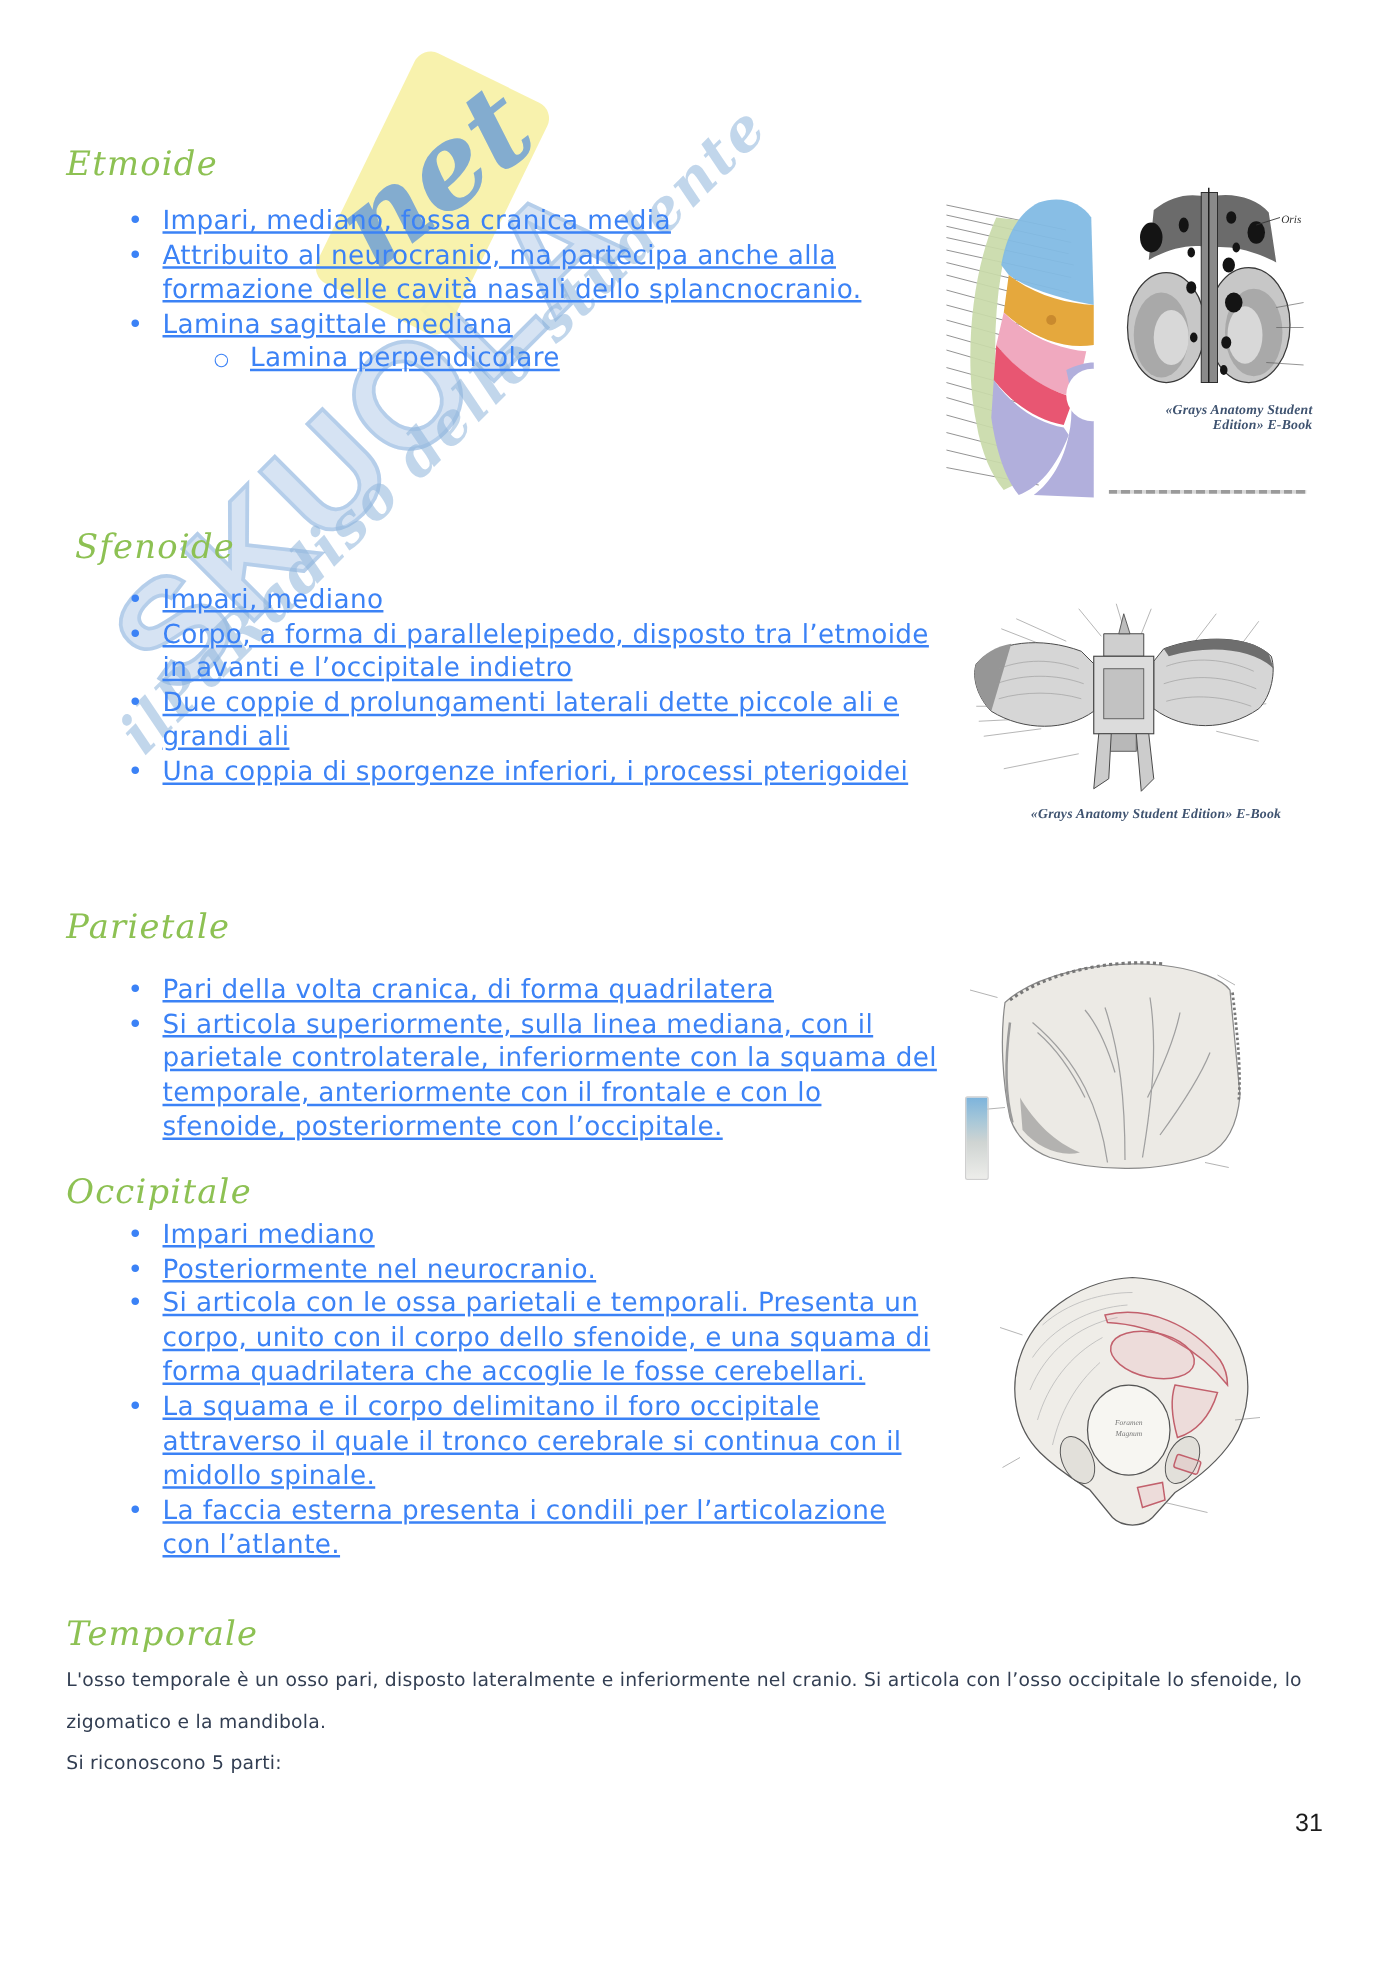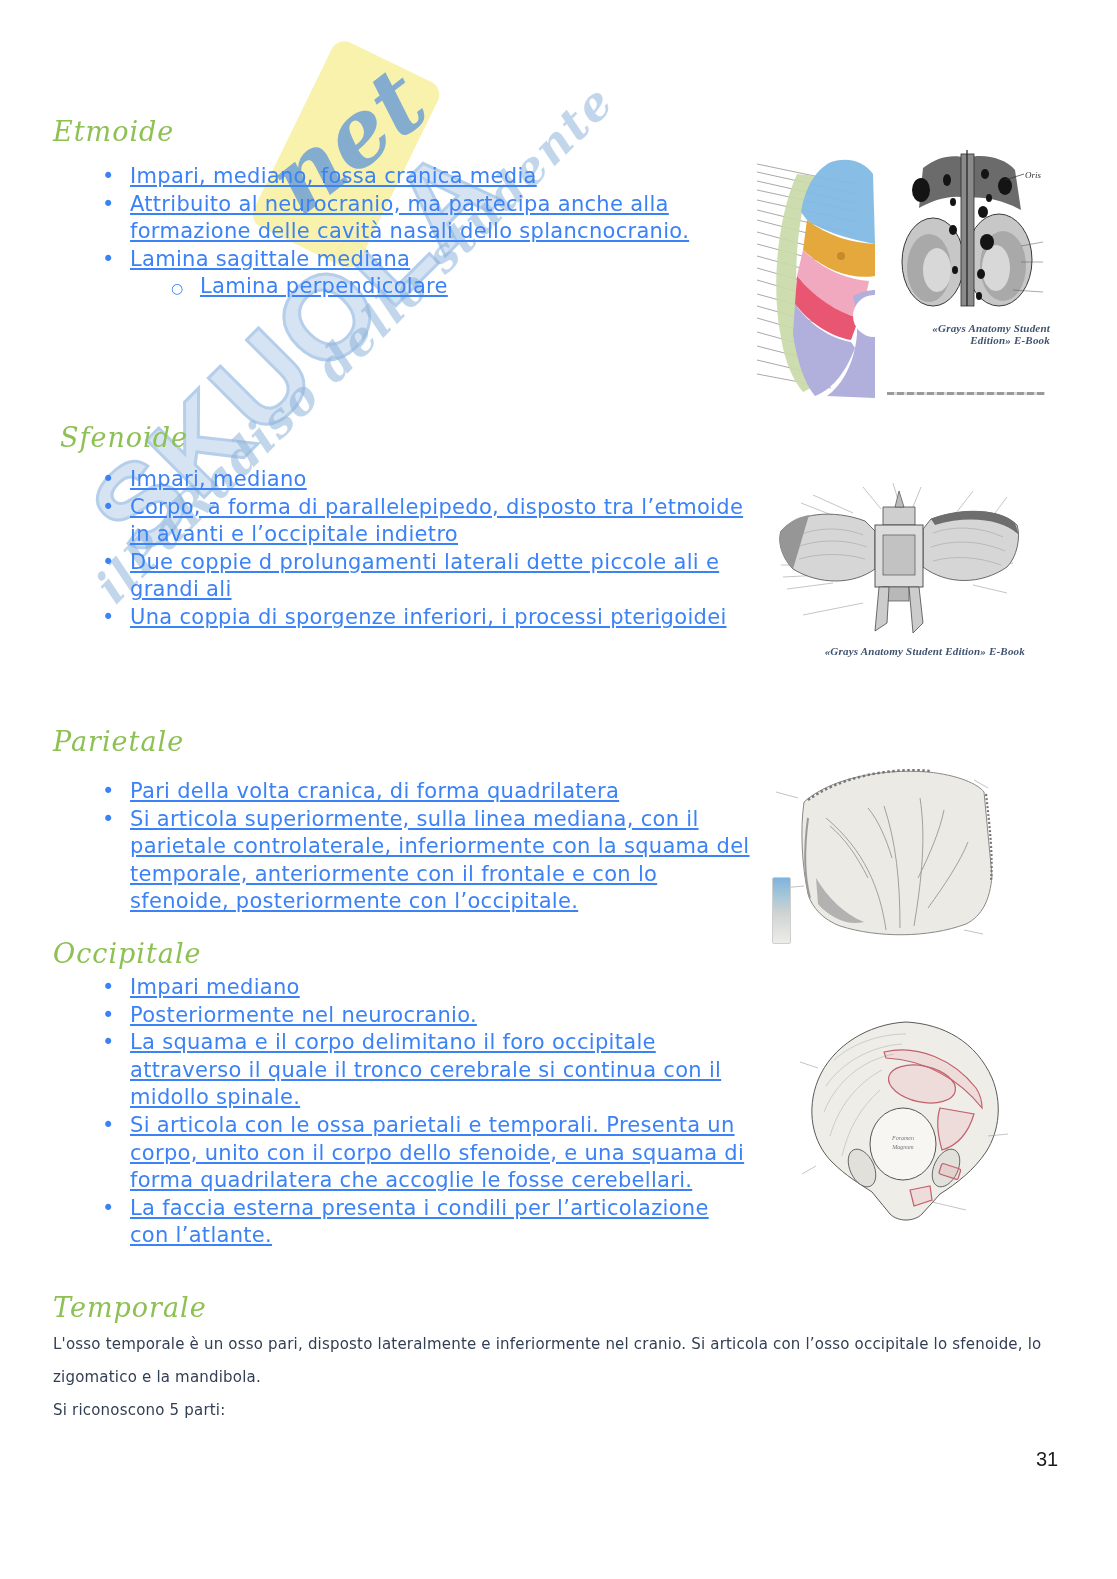--- a/index.html
+++ b/index.html
@@ -104,22 +104,22 @@
 <div class="sec-h" style="left:53px;top:726px">Parietale</div>
 <ul class="blist" style="left:98px;top:778px">
   <li class="l1">Pari della volta cranica, di forma quadrilatera</li>
   <li class="l1">Si articola superiormente, sulla linea mediana, con il parietale controlaterale, inferiormente con la squama del temporale, anteriormente con il frontale e con lo sfenoide, posteriormente con l’occipitale.</li>
 </ul>
 
 <div class="sec-h" style="left:53px;top:938px">Occipitale</div>
 <ul class="blist" style="left:98px;top:974px">
   <li class="l1">Impari mediano</li>
   <li class="l1">Posteriormente nel neurocranio.</li>
+  <li class="l1">Si articola con le ossa parietali e temporali. Presenta un corpo, unito con il corpo dello sfenoide, e una squama di forma quadrilatera che accoglie le fosse cerebellari.</li>
   <li class="l1">La squama e il corpo delimitano il foro occipitale attraverso il quale il tronco cerebrale si continua con il midollo spinale.</li>
-  <li class="l1">Si articola con le ossa parietali e temporali. Presenta un corpo, unito con il corpo dello sfenoide, e una squama di forma quadrilatera che accoglie le fosse cerebellari.</li>
   <li class="l1">La faccia esterna presenta i condili per l’articolazione con l’atlante.</li>
 </ul>
 
 <div class="sec-h" style="left:53px;top:1292px">Temporale</div>
 <div class="para" style="left:53px;top:1328px">
   <div>L'osso temporale è un osso pari, disposto lateralmente e inferiormente nel cranio. Si articola con l’osso occipitale lo sfenoide, lo zigomatico e la mandibola.</div>
   <div>Si riconoscono 5 parti:</div>
 </div>
 
 <div class="pagenum">31</div>

